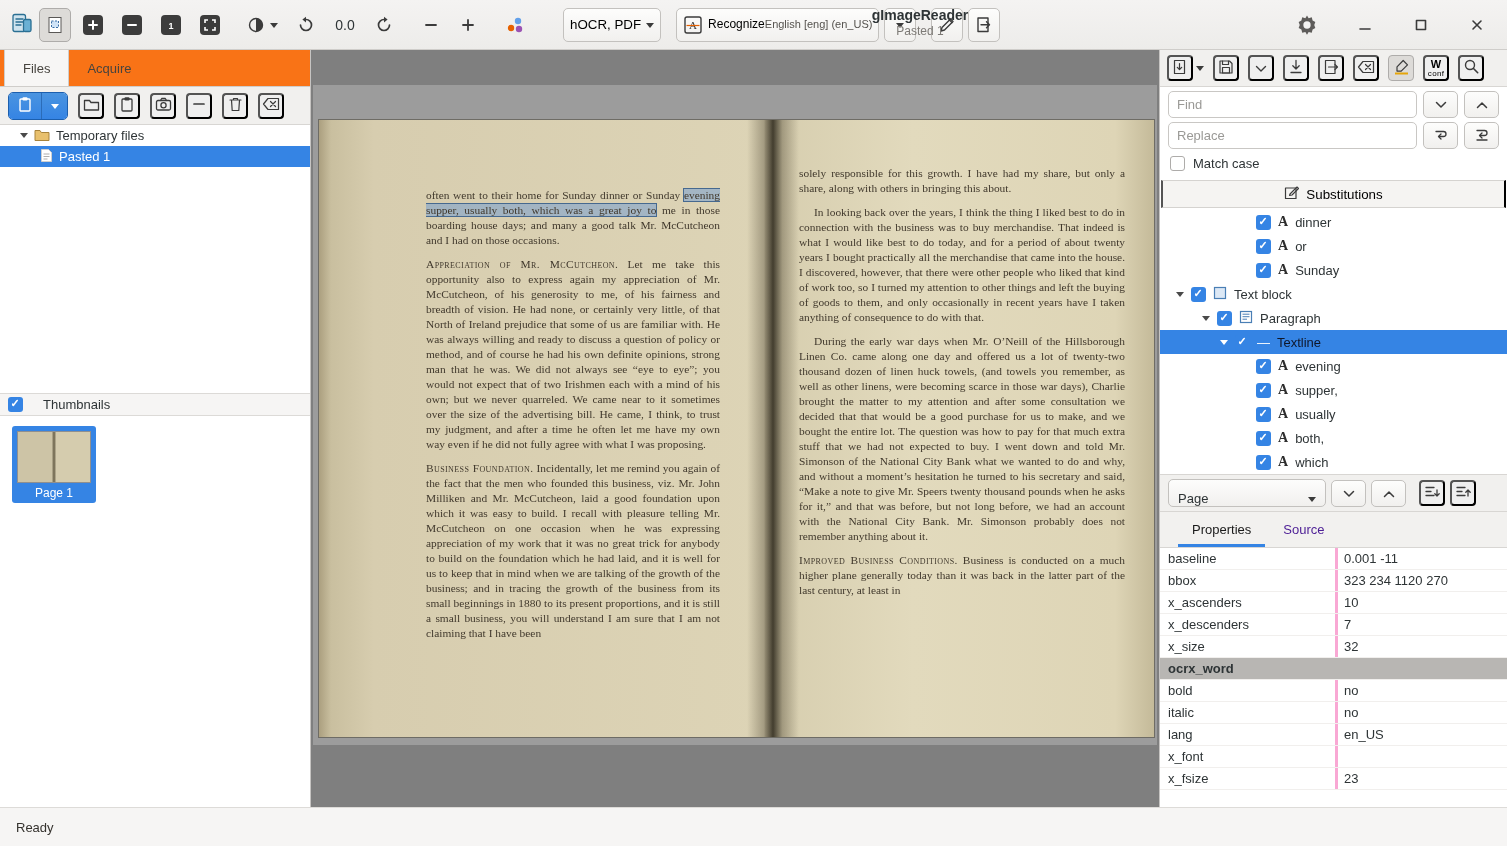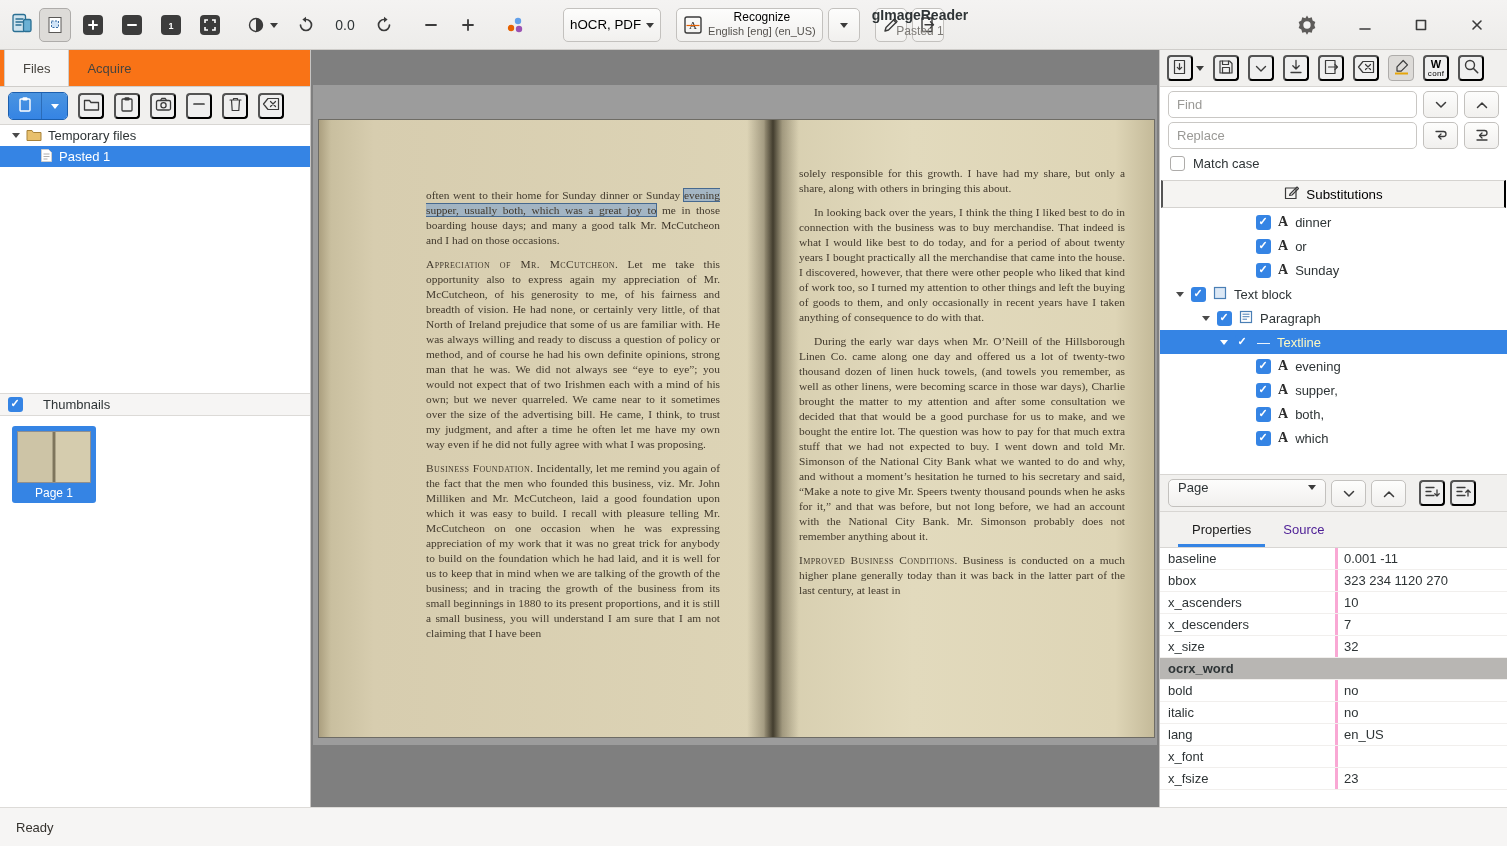--- a/index.html
+++ b/index.html
@@ -19,40 +19,40 @@
   .stroke { fill:none; stroke:#3b3b3b; stroke-width:1.4; stroke-linecap:round; stroke-linejoin:round; }
   .tri { width:0; height:0; border:4px solid transparent; border-top:5px solid #3b3b3b; margin-top:5px; }
   .tri.white { border-top-color:#fff; }
   .dk { width:20px; height:20px; background:#3c3c3c; border-radius:4px;
     display:flex; align-items:center; justify-content:center; }
   .angle { width:36px; text-align:center; font-size:14px; }
   .titlebox { position:absolute; left:845px; width:150px; top:7px; text-align:center; }
   .titlebox .t1 { font-weight:bold; font-size:14px; color:#2e3436; }
   .titlebox .t2 { font-size:12px; color:#7d7a76; margin-top:1px; }
   .winctl { position:absolute; right:14px; top:0; height:50px; display:flex; align-items:center; gap:24px; }
-  .recog-text { display:flex; flex-direction:column; align-items:center; line-height:1.15; }
+  .recog-text { display:flex; align-items:center; line-height:1.15; }
   .recog-text .r1 { font-size:12px; }
   .recog-text .r2 { font-size:11px; color:#55524e; }
   .wconf { display:flex; flex-direction:column; align-items:center; line-height:1; }
   .wconf .w1 { font-weight:bold; font-size:11px; }
   .wconf .w2 { font-size:8px; letter-spacing:.3px; }
 
   
   #left-panel { position:absolute; left:0; top:50px; width:311px; bottom:39px;
     background:#fff; border-right:1px solid #c6c4c2; display:flex; flex-direction:column; }
   .lp-tabs { height:37px; background:#f97316; border-bottom:1px solid #cfcdca; display:flex; align-items:stretch; padding-left:4px; flex:none; }
   .lp-tab { display:flex; align-items:center; padding:0 18px; color:#47443f; }
   .lp-tab.active { background:#f7f6f5; border-left:1px solid #cfcdca; border-right:1px solid #cfcdca; }
   .lp-toolbar { height:38px; background:#f1f0ee; border-bottom:1px solid #d8d6d3; display:flex; align-items:center; padding:0 8px; gap:10px; flex:none; }
   .splitbtn { display:flex; height:28px; border-radius:5px; overflow:hidden; border:1px solid #1c5fae; }
   .splitbtn .seg { background:linear-gradient(#4a94e0,#3584e4); display:flex; align-items:center; justify-content:center; width:32px; }
   .splitbtn .seg + .seg { border-left:1px solid #2b6cb8; width:26px; }
   .iconbtn { width:26px; height:26px; display:flex; align-items:center; justify-content:center; border-radius:4px; }
   .files-tree { flex:0 0 268px; background:#fff; overflow:hidden; }
-  .ftree-row { height:21px; display:flex; align-items:center; gap:6px; padding-left:12px; }
+  .ftree-row { height:21px; display:flex; align-items:center; gap:6px; padding-left:20px; }
   .ftree-row.sel { background:#3584e4; color:#fff; }
   .exp { width:0; height:0; border:4px solid transparent; border-top:5px solid #4a4a4a; margin-top:4px; flex:none; }
   .thumb-header { flex:none; height:23px; background:#f6f5f4; border-top:1px solid #dcdad7; border-bottom:1px solid #dcdad7;
     display:flex; align-items:center; gap:20px; padding-left:8px; }
   .thumb-area { flex:1; background:#fff; }
   .thumb { width:84px; background:#3584e4; border-radius:3px; padding:5px 5px 3px; margin:10px 0 0 12px; }
   .thumb-img { height:52px; border:1px solid #8f8f8f;
     background:linear-gradient(90deg,#cdc4a6 0 47%, #7e755c 49% 51%, #d5ccae 53% 100%); }
   .thumb-caption { color:#fff; font-size:12px; text-align:center; margin-top:3px; }
 
@@ -94,31 +94,31 @@
   .matchcase { flex:none; display:flex; align-items:center; gap:8px; padding:7px 10px 4px; }
   .subsbtn { flex:none; height:28px; margin:5px 1px 0; border-top:1px solid #d5d3d0; border-bottom:1px solid #d5d3d0;
     background:#f5f4f2; display:flex; align-items:center; justify-content:center; gap:7px; }
   .hocr-tree { flex:0 0 266px; background:#fff; overflow:hidden; padding-top:2px; }
   .trow { height:24px; display:flex; align-items:center; gap:7px; font-size:13px; }
   .trow .exp { margin-top:5px; }
   .ind-word  { padding-left:96px; }
   .ind-block { padding-left:16px; }
   .ind-para  { padding-left:42px; }
   .ind-line  { padding-left:60px; }
-  .trow.sel { background:#3584e4; color:#fef9c3; }
+  .trow.sel { background:#3584e4; color:#0f172a; }
   .trow.sel .exp { border-top-color:#fff; }
   .icon-word { font-family:"Liberation Serif",serif; font-weight:bold; font-size:14px; color:#2e2e2e; flex:none; }
   .icon-word::after { content:"A"; }
   .icon-dash { flex:none; }
   .icon-dash::after { content:"\2014"; }
   .trow.sel .icon-dash::after { color:#fff; }
   .pagebar { flex:none; height:38px; background:#f1f0ee; border-top:1px solid #d8d6d3; border-bottom:1px solid #d8d6d3;
     display:flex; align-items:center; gap:5px; padding:0 8px; }
   .combo { width:158px; height:28px; border:1px solid #c3c1be; border-radius:5px; background:linear-gradient(#fdfdfc,#f1f0ee);
-    display:flex; align-items:flex-start; justify-content:space-between; padding:0 9px; }
+    display:flex; align-items:flex-end; justify-content:space-between; padding:0 9px; }
   .rp-tabs { flex:none; height:36px; background:#f2f1ef; border-bottom:1px solid #d8d6d3; display:flex; align-items:stretch; padding-left:18px; gap:4px; }
   .rp-tab { display:flex; align-items:center; padding:0 14px; color:#4c1d95; }
   .rp-tab.active { color:#1a1a1a; box-shadow:inset 0 -3px 0 #3584e4; }
   .proptable { flex:1; overflow:hidden; background:#fff; }
   .prow { display:flex; height:22px; align-items:stretch; border-bottom:1px solid #f1efed; }
   .pkey { width:175px; flex:none; padding-left:8px; display:flex; align-items:center; }
   .pval { flex:1; padding-left:6px; border-left:3px solid #f9a8d4; display:flex; align-items:center; }
   .prow.section { background:#b8b6b3; font-weight:bold; }
   .prow.section .pval { border-left-color:transparent; }
 
@@ -556,20 +556,25 @@
         <span>evening</span>
       </div>
     <div class="trow ind-word">
         <span class="cb"></span>
         <span class="icon-word"></span>
         <span>supper,</span>
       </div>
     <div class="trow ind-word">
         <span class="cb"></span>
         <span class="icon-word"></span>
+        <span>usually</span>
+      </div>
+    <div class="trow ind-word">
+        <span class="cb"></span>
+        <span class="icon-word"></span>
         <span>both,</span>
       </div>
     <div class="trow ind-word">
         <span class="cb"></span>
         <span class="icon-word"></span>
         <span>which</span>
       </div>
   </div>
 
   <div class="pagebar">

